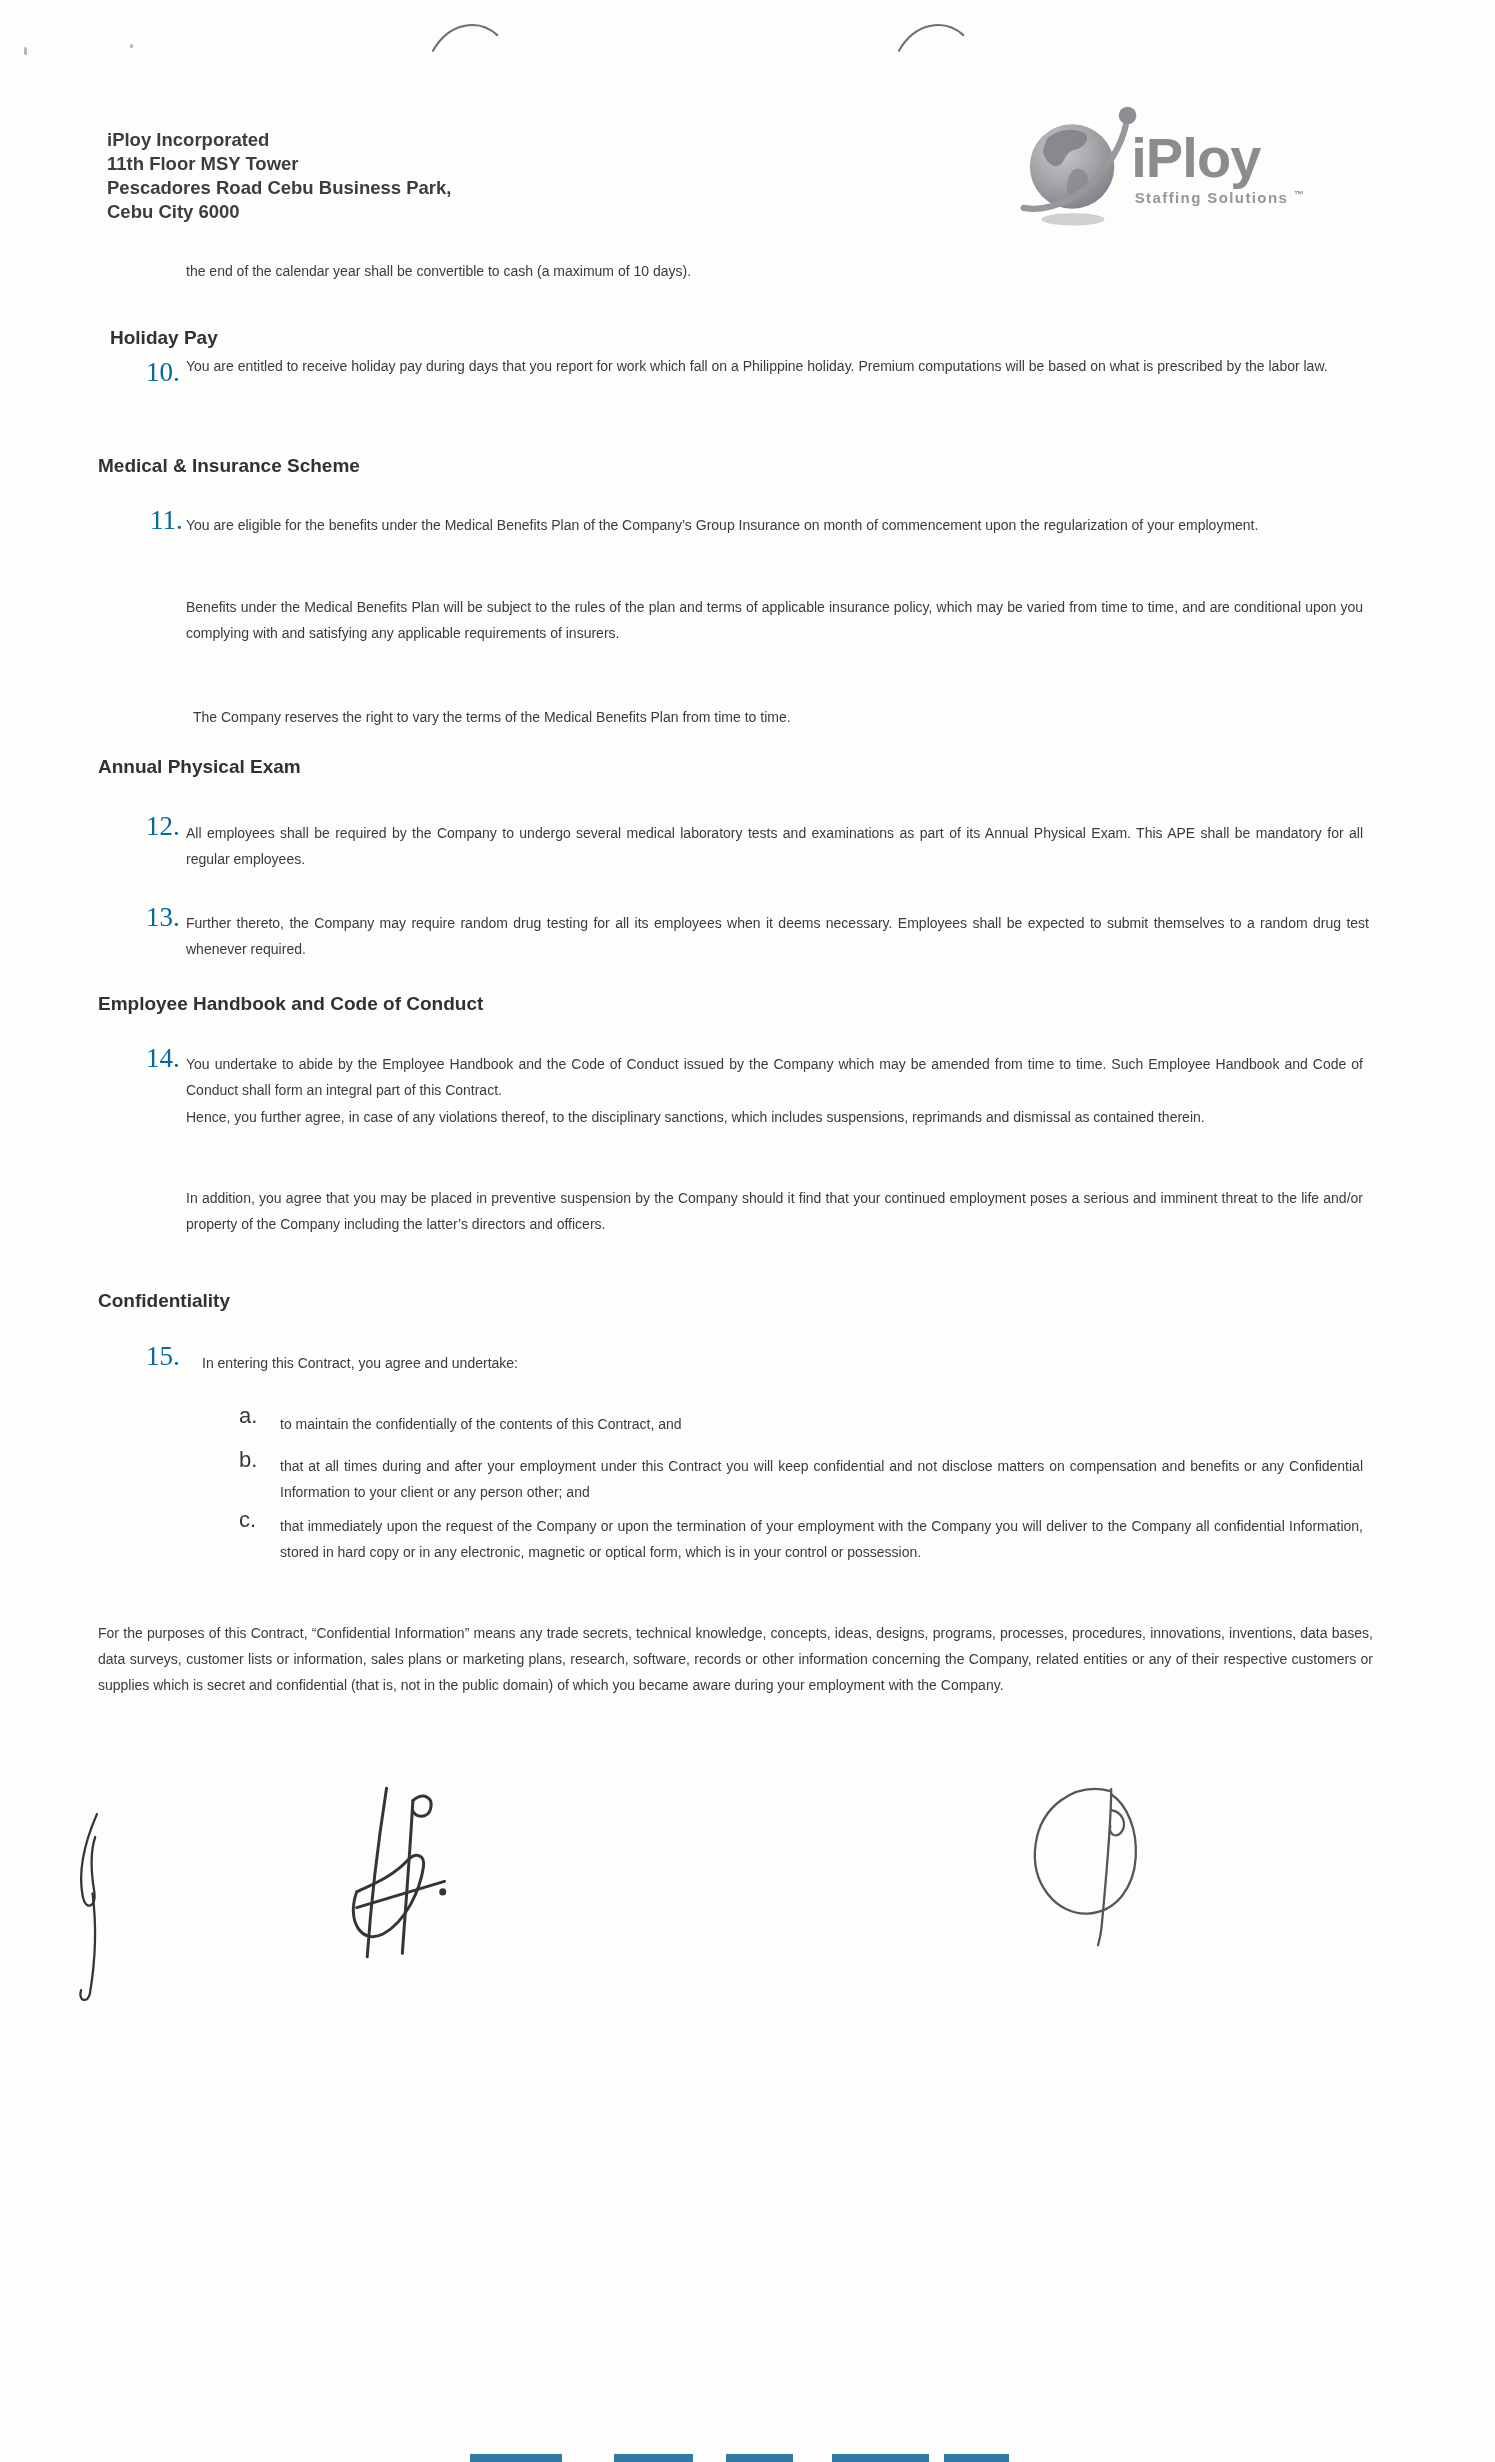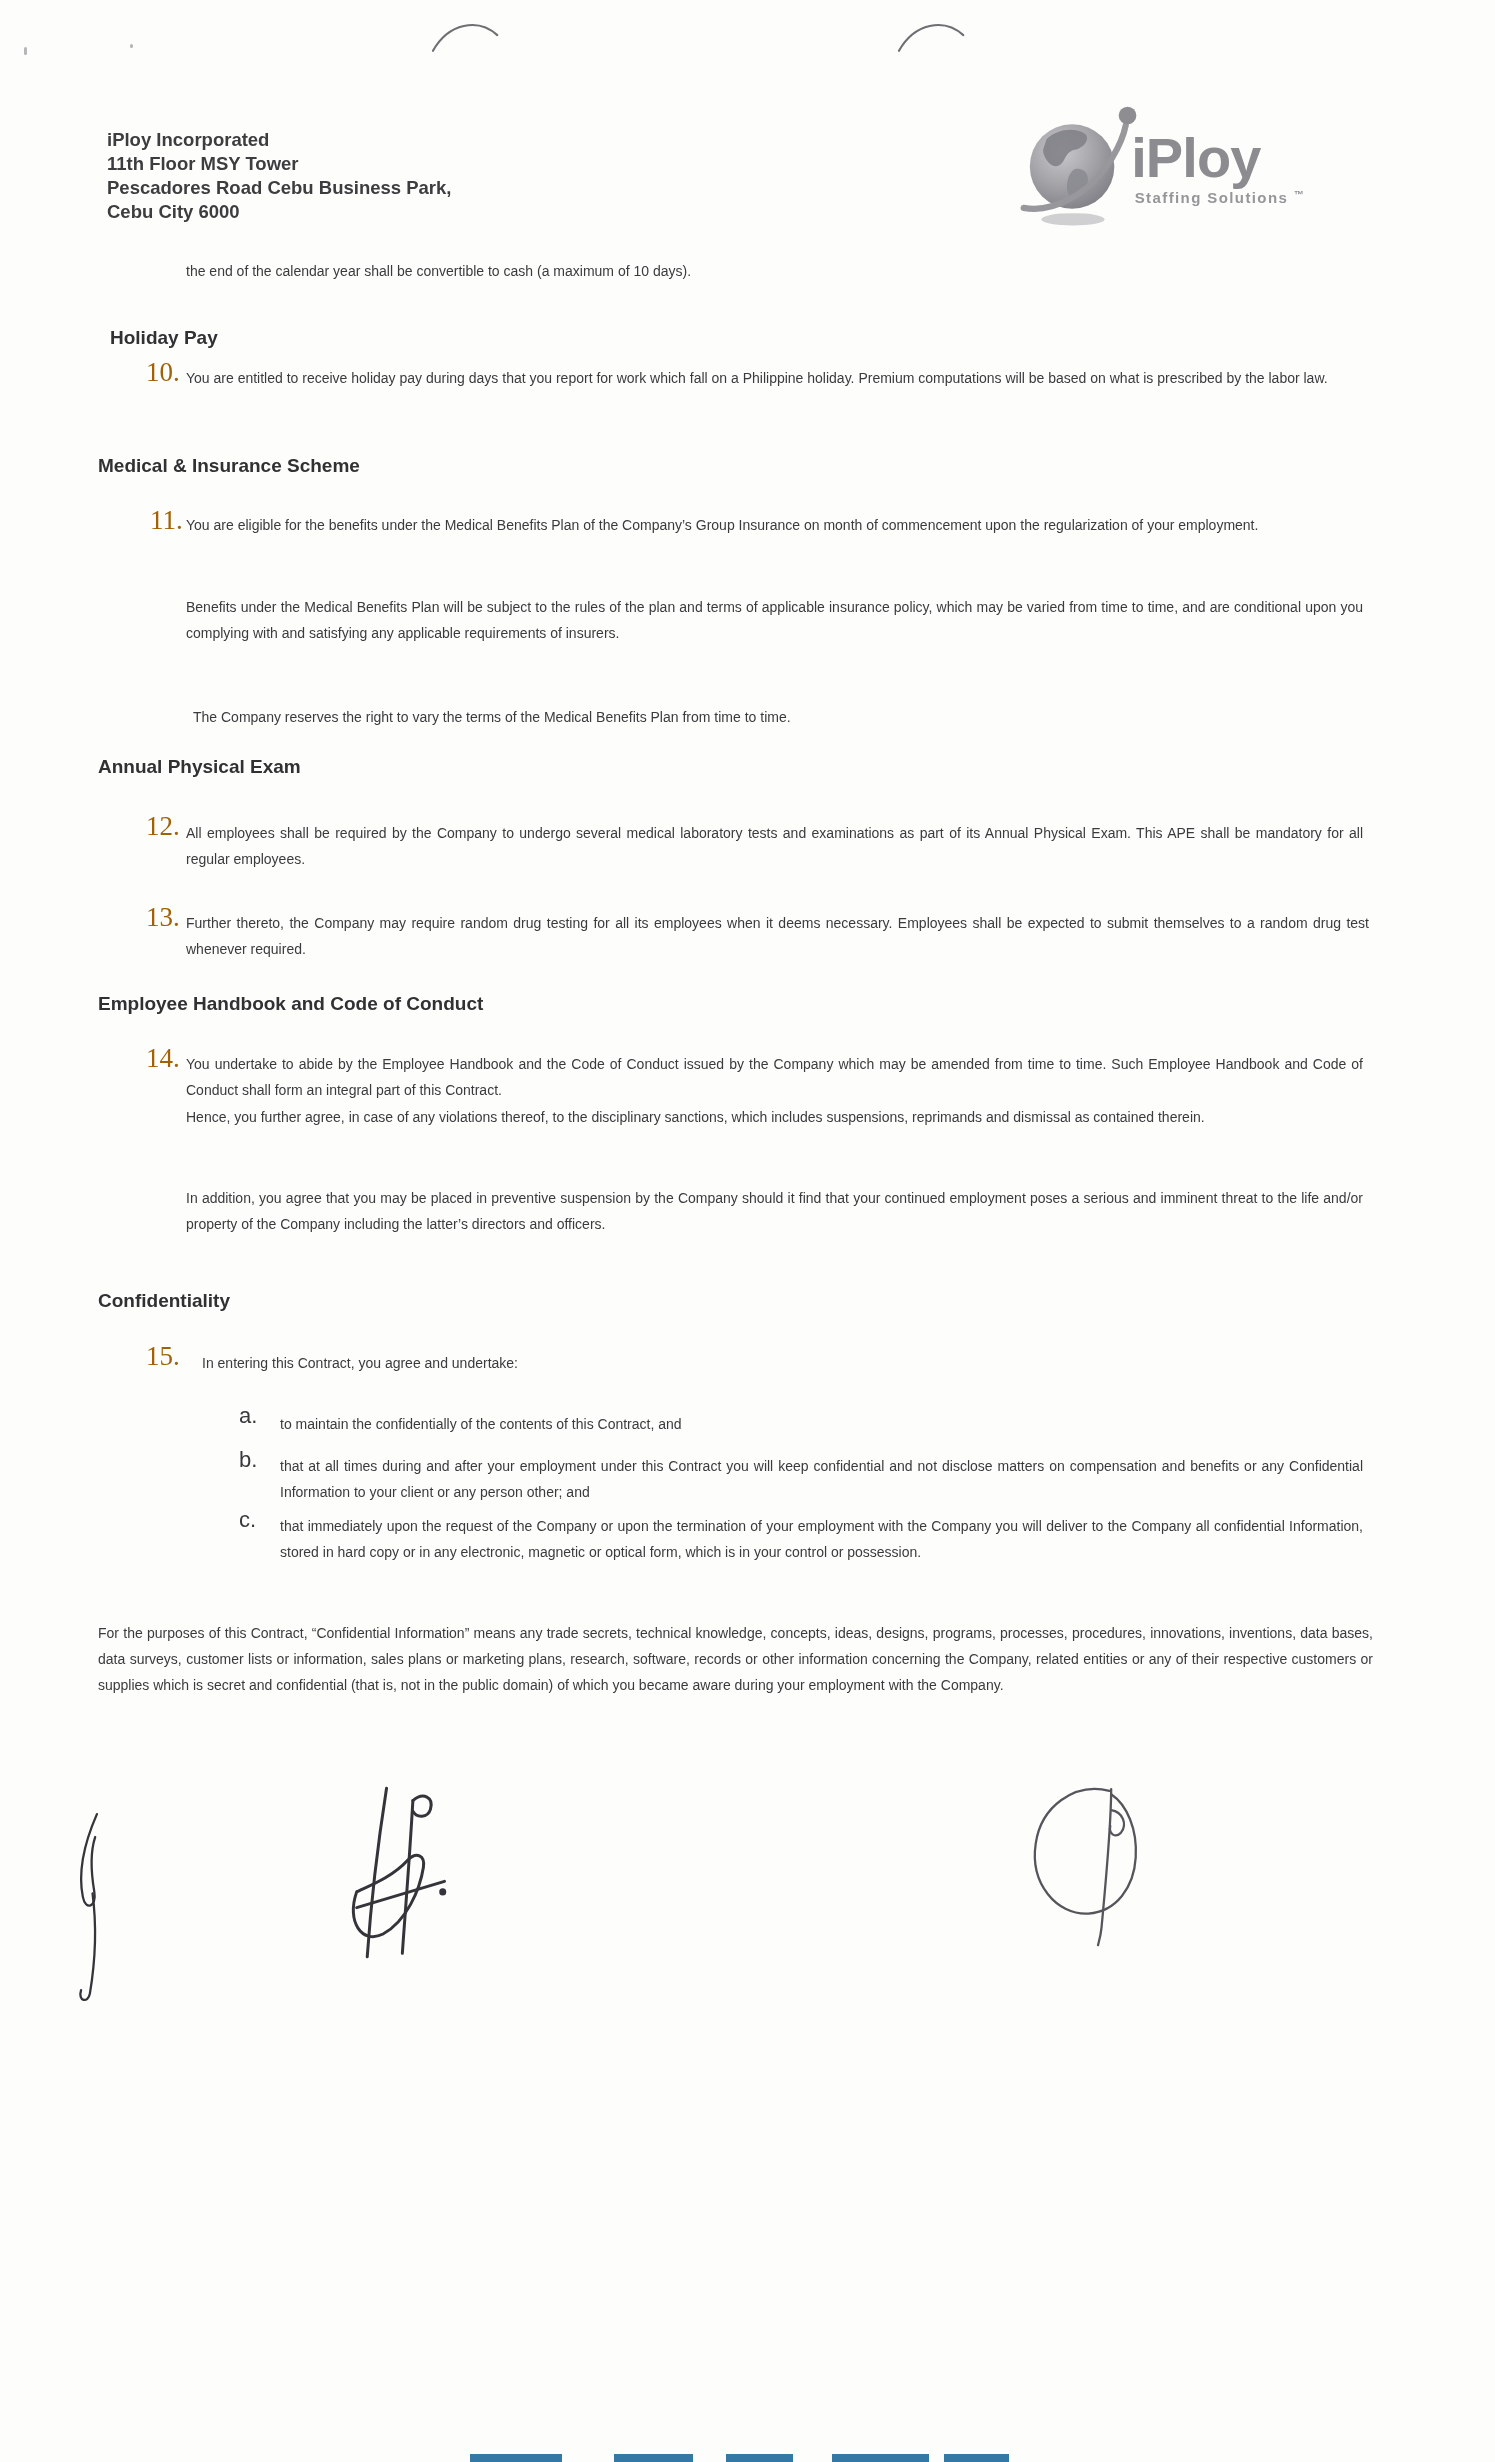--- a/index.html
+++ b/index.html
@@ -5,21 +5,21 @@
   html,body{margin:0;padding:0;background:#e9e9e9;}
   .page{
     position:relative;width:1495px;height:2462px;margin:0 auto;
     background:#fdfdfc;overflow:hidden;
     font-family:"Liberation Sans",sans-serif;color:#3c3c3e;padding-left:16px;
   }
   
   .t{position:absolute;margin:0;font-size:14px;line-height:26px;text-align:justify;color:#3b3b3d;}
   .t.nj{text-align:left;}
   .h{position:absolute;margin:0;font-size:19px;line-height:23px;font-weight:600;color:#313134;}
-  .num{position:absolute;font-family:"Liberation Serif",serif;font-size:27px;line-height:1;color:#a16207;}
+  .num{position:absolute;font-family:"Liberation Serif",serif;font-size:27px;line-height:1;color:#0369a1;}
   .sub{position:absolute;font-size:22px;line-height:1;color:#39393c;}
   
   .address{position:absolute;left:107px;top:128px;font-size:18.5px;line-height:24px;font-weight:600;color:#3d3d40;}
   
   .logo{position:absolute;left:1020px;top:104px;display:flex;align-items:flex-start;}
   .logo-text{margin-left:-8.8px;margin-top:26px;}
   .brand{font-size:56px;font-weight:700;color:#8b8b90;line-height:1;letter-spacing:-0.9px;}
   .tagline{font-size:15px;font-weight:700;color:#96969a;letter-spacing:1.4px;margin-top:2.6px;margin-left:3.5px;}
   .tm{font-size:9.7px;vertical-align:top;color:#8f8f93;}
   
@@ -79,21 +79,21 @@
         <span>Staffing Solutions</span>
         <span class="tm">™</span>
       </div>
     </div>
   </div>
 
   <p class="t nj" style="left:186px;top:258px;width:879px;">the end of the calendar year shall be convertible to cash (a maximum of 10 days).</p>
 
   <h3 class="h" style="left:110px;top:310px;margin-top:16px;">Holiday Pay</h3>
   <div class="num" style="left:146px;top:359px;">10.</div>
-  <p class="t" style="left:186px;top:365px;width:1174px;">You are entitled to receive holiday pay during days that you report for work which fall on a Philippine holiday. Premium computations will be based on what is prescribed by the labor law.</p>
+  <p class="t" style="left:186px;top:353px;width:1174px;">You are entitled to receive holiday pay during days that you report for work which fall on a Philippine holiday. Premium computations will be based on what is prescribed by the labor law.</p>
 
   <h3 class="h" style="left:98px;top:454px;">Medical &amp; Insurance Scheme</h3>
   <div class="num" style="left:150px;top:507px;">11.</div>
   <p class="t" style="left:186px;top:512px;width:1177px;">You are eligible for the benefits under the Medical Benefits Plan of the Company’s Group Insurance on month of commencement upon the regularization of your employment.</p>
   <p class="t" style="left:186px;top:594px;width:1177px;">Benefits under the Medical Benefits Plan will be subject to the rules of the plan and terms of applicable insurance policy, which may be varied from time to time, and are conditional upon you complying with and satisfying any applicable requirements of insurers.</p>
   <p class="t nj" style="left:193px;top:704px;width:1177px;">The Company reserves the right to vary the terms of the Medical Benefits Plan from time to time.</p>
 
   <h3 class="h" style="left:98px;top:755px;">Annual Physical Exam</h3>
   <div class="num" style="left:146px;top:813px;">12.</div>
   <p class="t" style="left:186px;top:820px;width:1177px;">All employees shall be required by the Company to undergo several medical laboratory tests and examinations as part of its Annual Physical Exam.  This APE shall be mandatory for all regular employees.</p>

